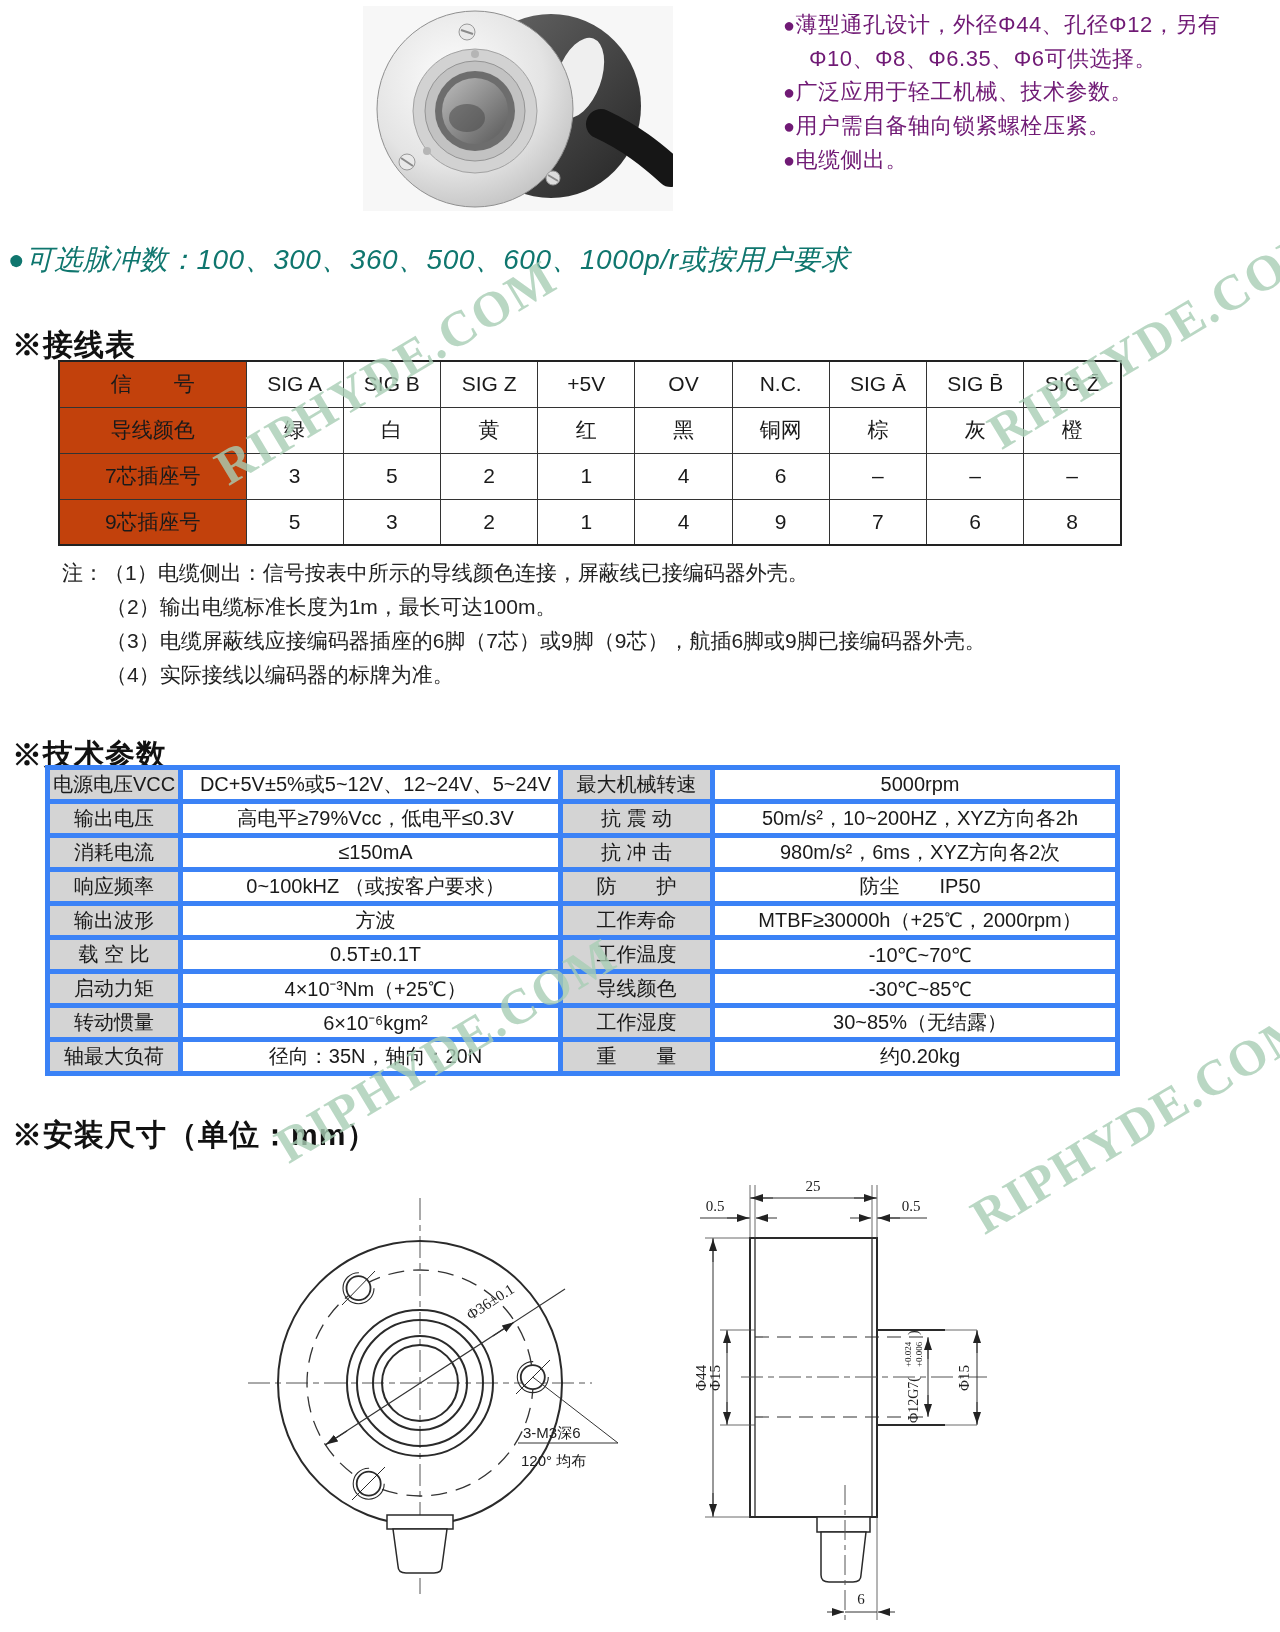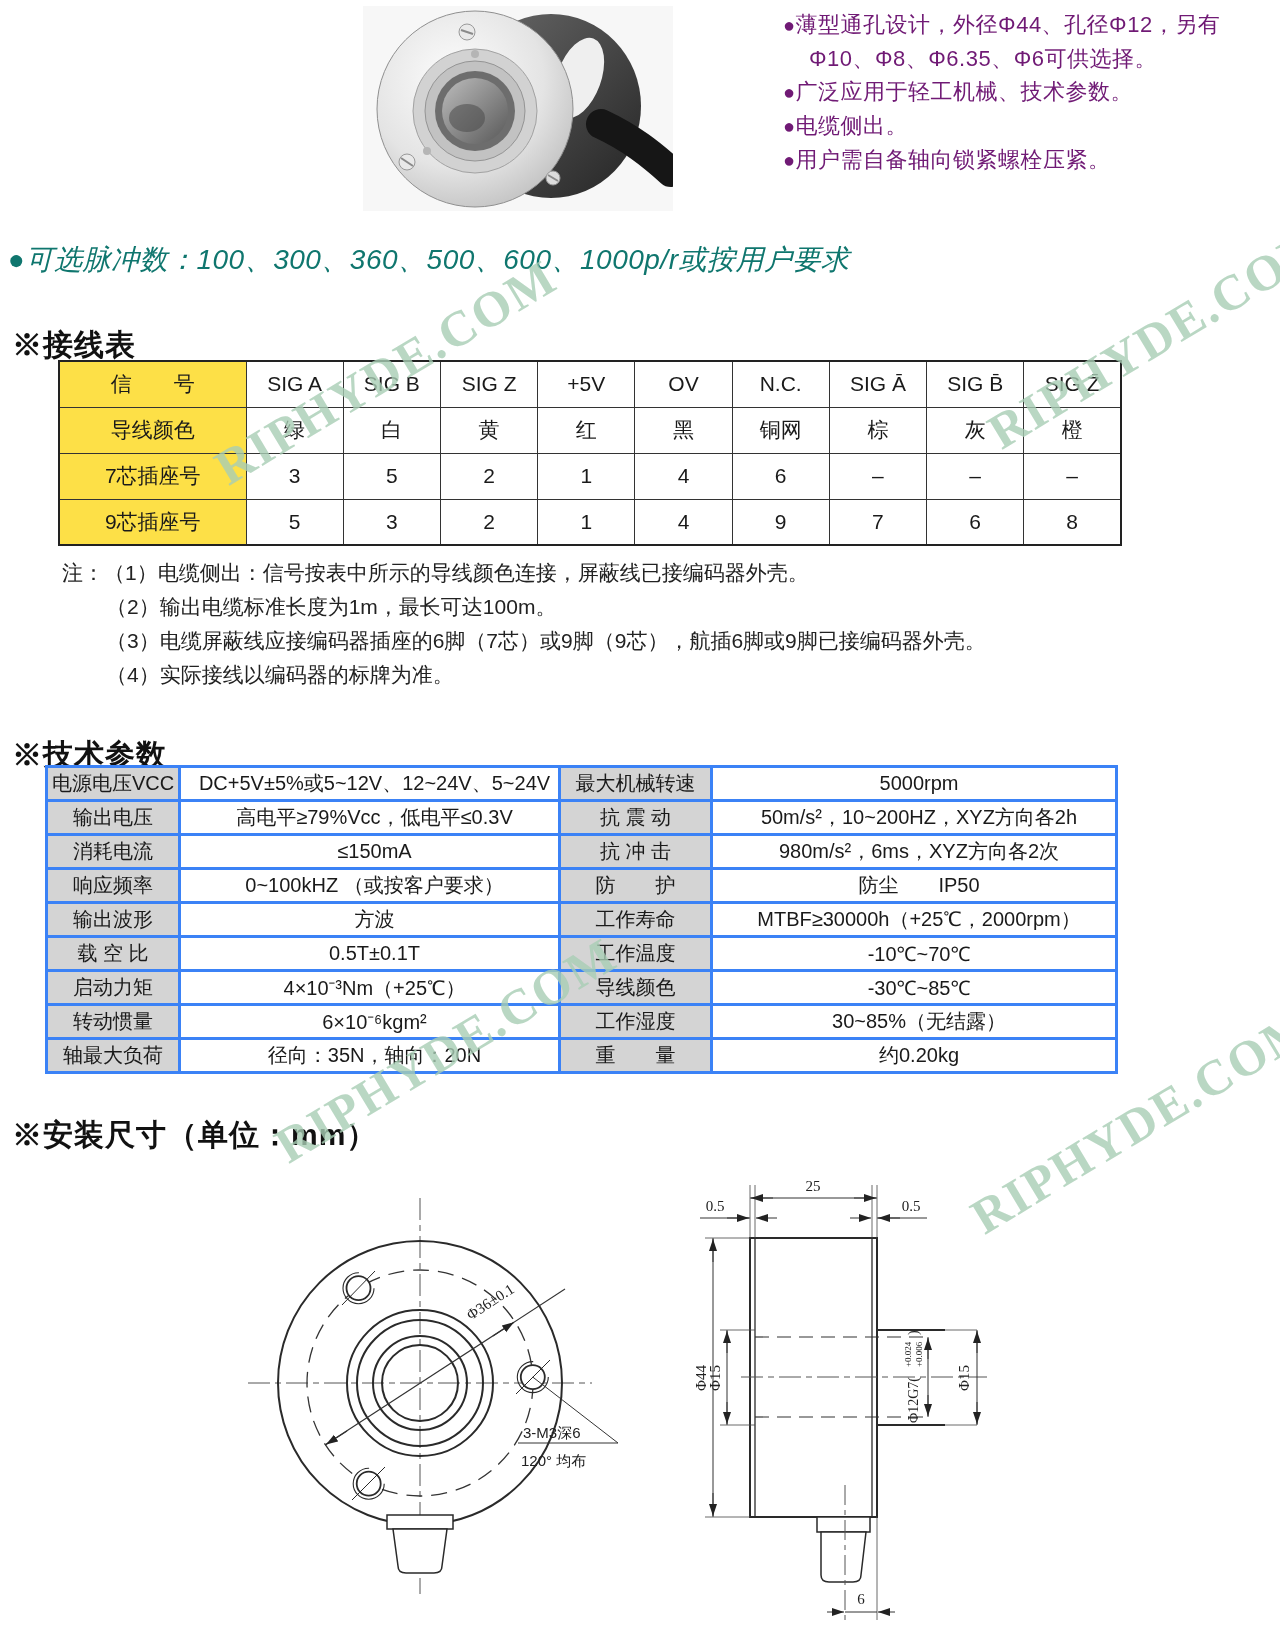--- a/index.html
+++ b/index.html
@@ -33,31 +33,31 @@
   }
 
   
   table { border-collapse:collapse; table-layout:fixed; background:#fff; }
   .wiring { left:58px; top:360px; width:1064px; }
   .wiring td {
     border:1px solid #333; height:46px; text-align:center; vertical-align:middle;
     font-size:21px; white-space:pre-wrap;
   }
   .wiring { border:2px solid #222; }
-  .wiring td.lab { background:#fde047; }
+  .wiring td.lab { background:#c2410c; }
 
   
   .notes { left:62px; top:556px; width:1170px; font-size:21px; line-height:34px; color:#222; }
   .note-line { white-space:nowrap; }
   .note-line.cont { margin-left:44px; }
 
   
   .tech { left:45px; top:765px; width:1070px; border:2px solid #222; }
   .tech td {
-    border:3px solid #3b82f6; height:34px; vertical-align:middle;
+    border:5px solid #3b82f6; height:34px; vertical-align:middle;
     font-size:20px; white-space:pre-wrap;
   }
   .tech td.lab { background:#d4d4d4; text-align:center; }
   .tech td.val { text-align:center; padding-left:10px; }
 
   svg text { font-family:"Liberation Serif", serif; fill:#222; }
   .cjk-label { font-family:"Liberation Sans", sans-serif; }
 </style>
 </head>
 <body>
@@ -104,22 +104,22 @@
     <circle cx="112" cy="105" r="50" fill="#c2c2c2" stroke="#949494"></circle>
     <circle cx="112" cy="105" r="40" fill="#6d6d6d"></circle>
     <circle cx="112" cy="105" r="33" fill="url(#gShaft)"></circle>
     <ellipse cx="104" cy="112" rx="18" ry="14" fill="#4a4a4a" opacity="0.55"></ellipse>
   </g>
 </svg>
 
 <div class="abs features">
   <div class="feature-item"><span class="bullet">●</span><span>薄型通孔设计，外径Φ44、孔径Φ12，另有Φ10、Φ8、Φ6.35、Φ6可供选择。</span></div>
   <div class="feature-item"><span class="bullet">●</span><span>广泛应用于轻工机械、技术参数。</span></div>
+  <div class="feature-item"><span class="bullet">●</span><span>用户需自备轴向锁紧螺栓压紧。</span></div>
   <div class="feature-item"><span class="bullet">●</span><span>电缆侧出。</span></div>
-  <div class="feature-item"><span class="bullet">●</span><span>用户需自备轴向锁紧螺栓压紧。</span></div>
 </div>
 
 <div class="abs pulse-line">●可选脉冲数：100、300、360、500、600、1000p/r或按用户要求</div>
 
 <div class="section-title" style="left:12px; top:302px;">※接线表</div>
 <div class="section-title" style="left:12px; top:712px;">※技术参数</div>
 <div class="section-title" style="left:12px; top:1092px;">※安装尺寸（单位：mm）</div>
 
 <table class="abs wiring">
   <colgroup>

